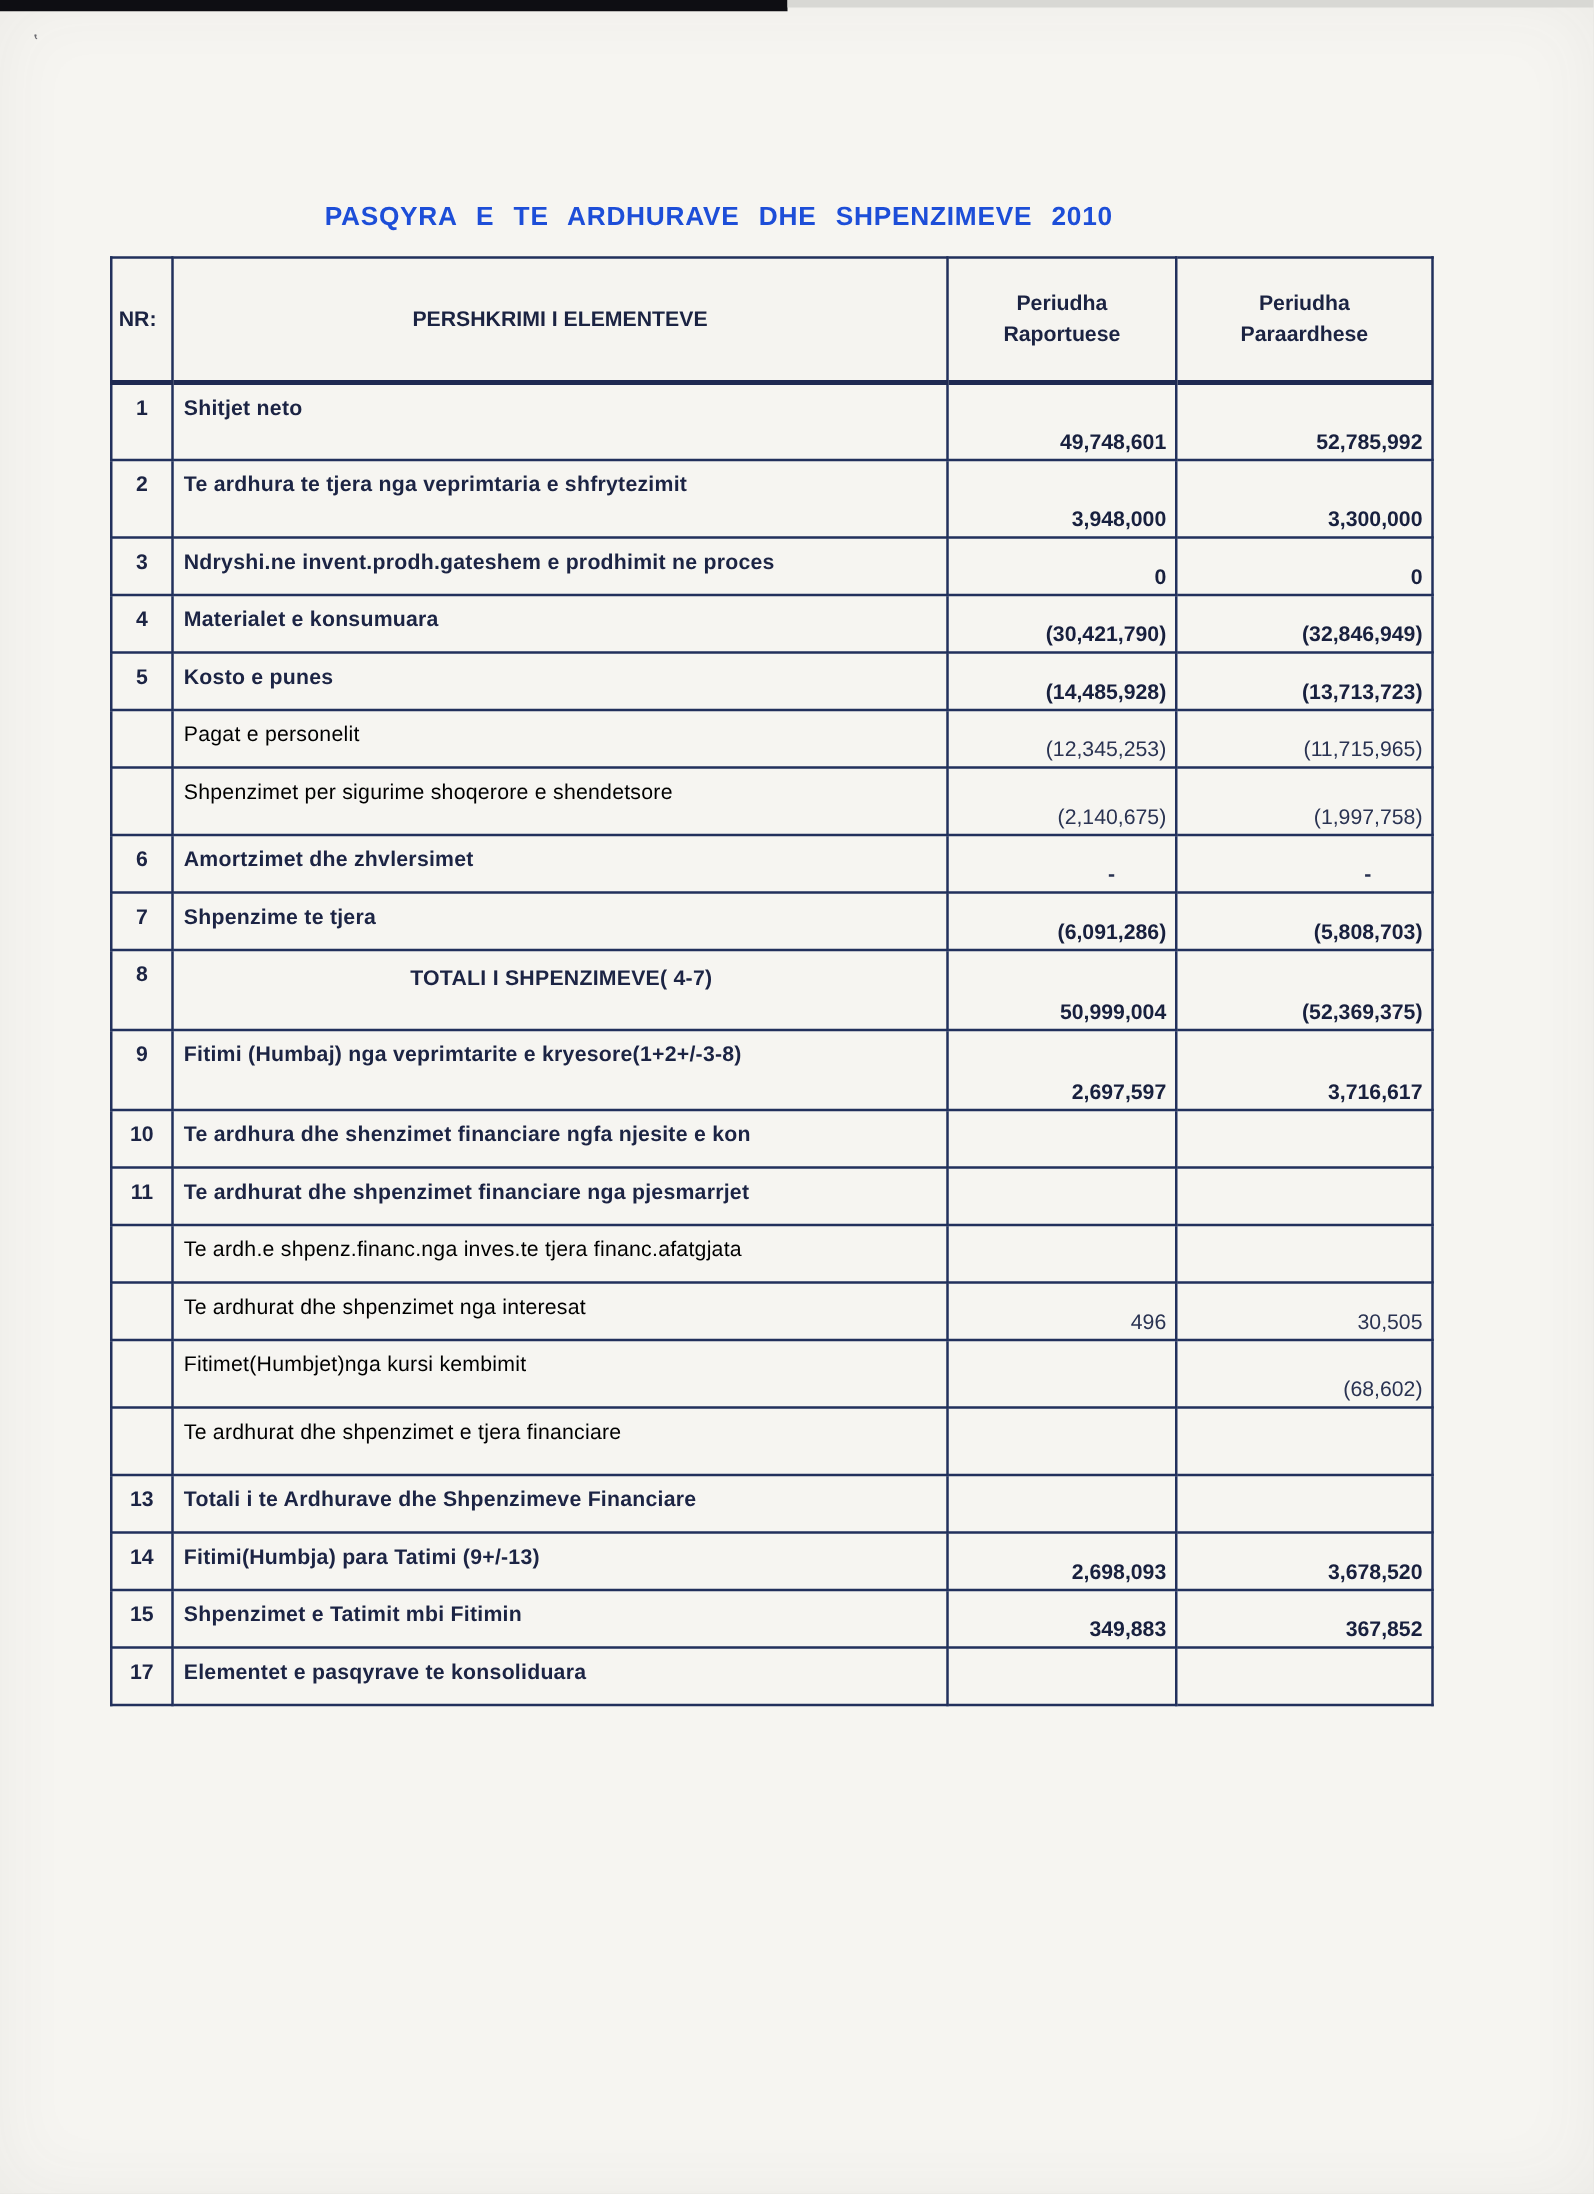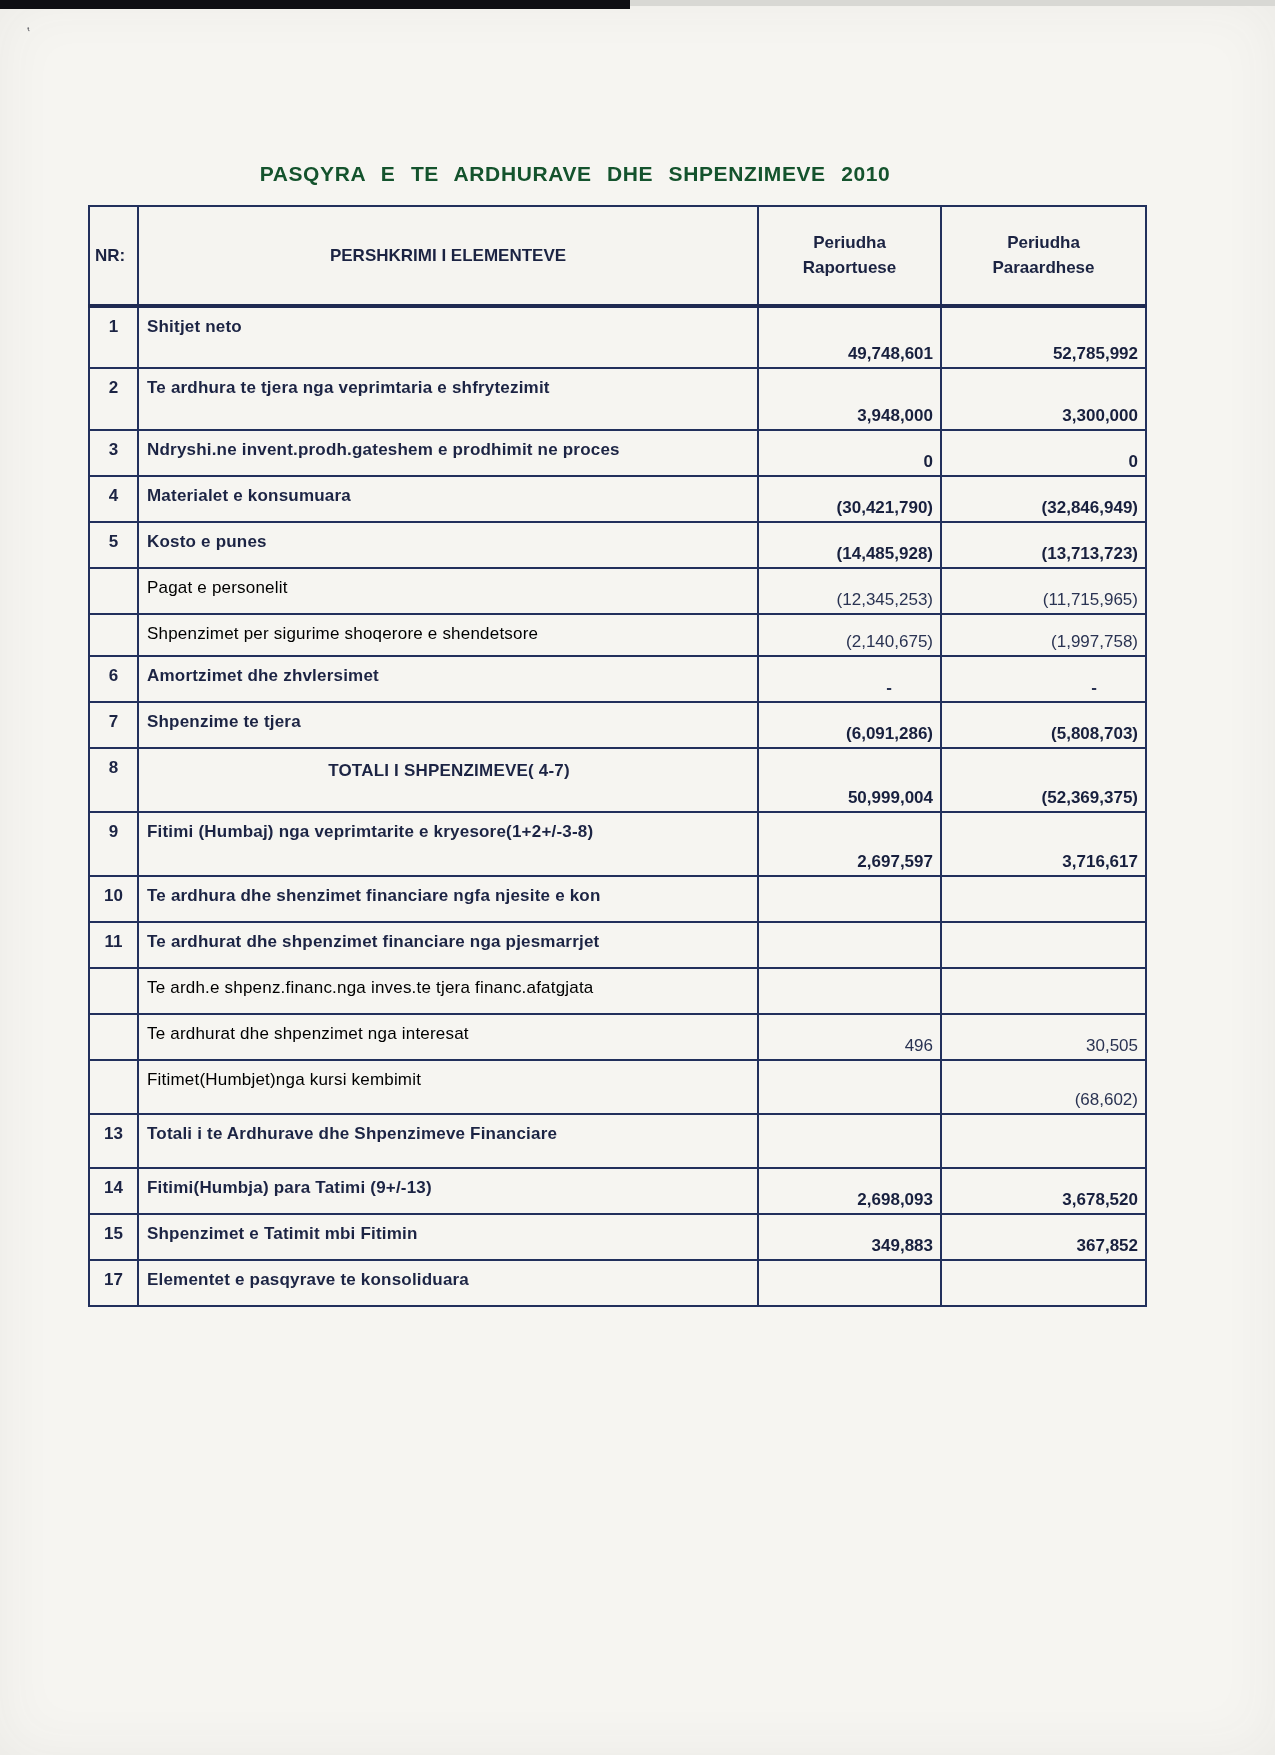--- a/index.html
+++ b/index.html
@@ -27,21 +27,21 @@
     color: #6a6a70; font-size: 17px; transform: rotate(-15deg);
   }
   .title {
     position: absolute;
     top: 148px; left: 70px; width: 1010px;
     text-align: center;
     font-size: 21px;
     font-weight: bold;
     letter-spacing: 0.6px;
     word-spacing: 9px;
-    color: #14532d;
+    color: #1d4ed8;
   }
   table.fin-table {
     position: absolute;
     top: 205px; left: 88px;
     width: 1057px;
     border-collapse: collapse;
     table-layout: fixed;
     border: 2px solid #a16207;
   }
   col.w-nr   { width: 49px; }
@@ -58,21 +58,21 @@
     color: #1b2342;
     border-bottom: 4px solid #1f2a52;
     background: #f5f4f0;
   }
   th.h-nr { text-align: left; vertical-align: middle; padding-left: 5px; }
   th.h-desc { text-align: center; vertical-align: middle; }
   th.h-period { text-align: center; vertical-align: middle; padding: 0 26px; line-height: 1.45; }
 
   tbody tr { height: 46px; background: #f6f5f1; }
   tbody tr:nth-child(1), tbody tr:nth-child(2) { height: 62px; }
-  tbody tr:nth-child(7) { height: 42px; }
+  tbody tr:nth-child(7) { height: 54px; }
   tbody tr:nth-child(10), tbody tr:nth-child(11) { height: 64px; }
   tbody tr:nth-child(16), tbody tr:nth-child(17) { height: 54px; }
 
   td.c-nr {
     text-align: center; vertical-align: top;
     padding-top: 9px; font-size: 17px; font-weight: bold;
   }
   td.c-desc {
     vertical-align: top; text-align: left;
     padding: 9px 6px 4px 8px;
@@ -206,20 +206,26 @@
           <td class="c-desc">Te ardhurat dhe shpenzimet nga interesat</td>
           <td class="c-val">496</td>
           <td class="c-val">30,505</td>
         </tr>
         <tr class="row-sub">
           <td class="c-nr"></td>
           <td class="c-desc">Fitimet(Humbjet)nga kursi kembimit</td>
           <td class="c-val"></td>
           <td class="c-val">(68,602)</td>
         </tr>
+        <tr class="row-sub">
+          <td class="c-nr"></td>
+          <td class="c-desc">Te ardhurat dhe shpenzimet e tjera financiare</td>
+          <td class="c-val"></td>
+          <td class="c-val"></td>
+        </tr>
         <tr class="row-main">
           <td class="c-nr">13</td>
           <td class="c-desc">Totali i te Ardhurave dhe Shpenzimeve Financiare</td>
           <td class="c-val"></td>
           <td class="c-val"></td>
         </tr>
         <tr class="row-main">
           <td class="c-nr">14</td>
           <td class="c-desc">Fitimi(Humbja) para Tatimi (9+/-13)</td>
           <td class="c-val">2,698,093</td>

